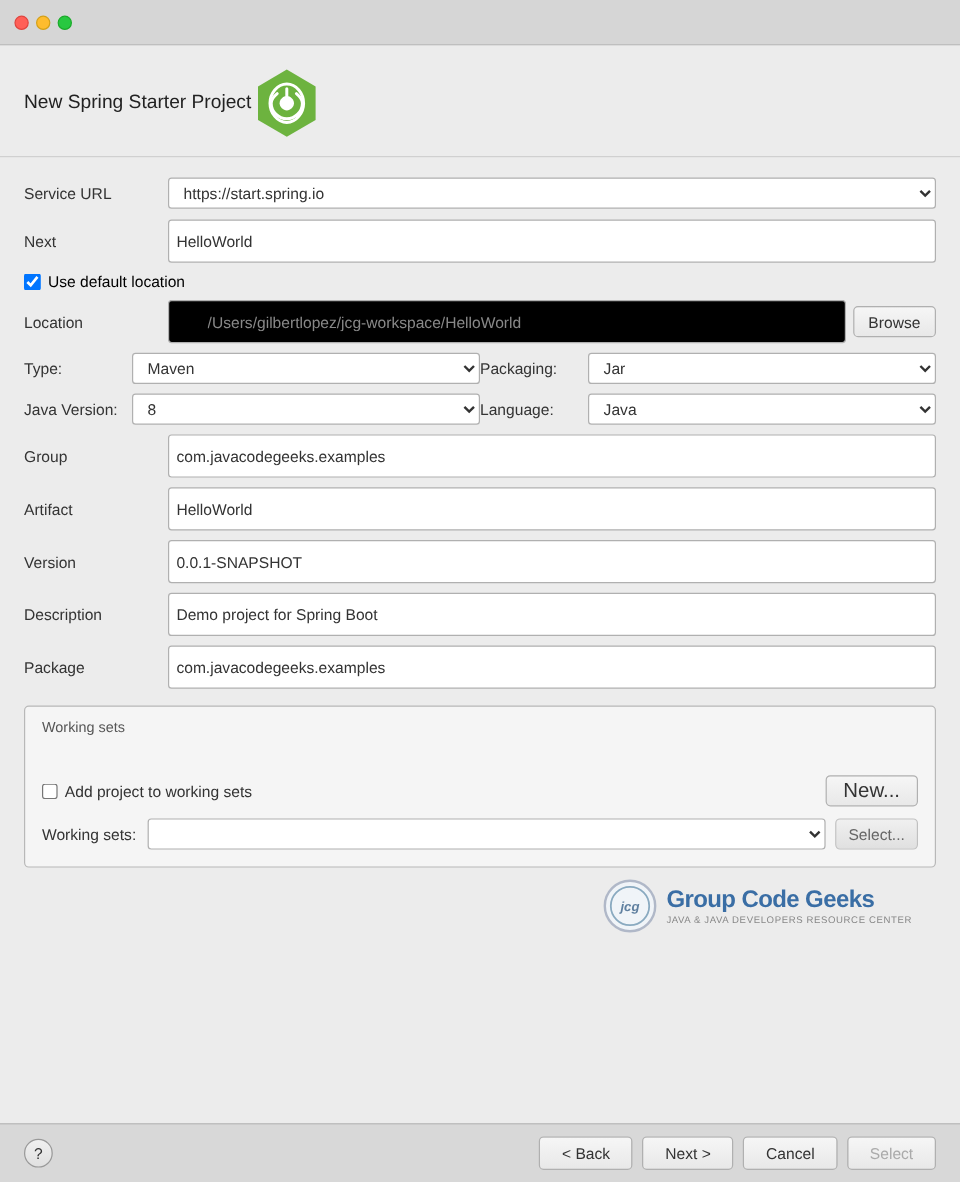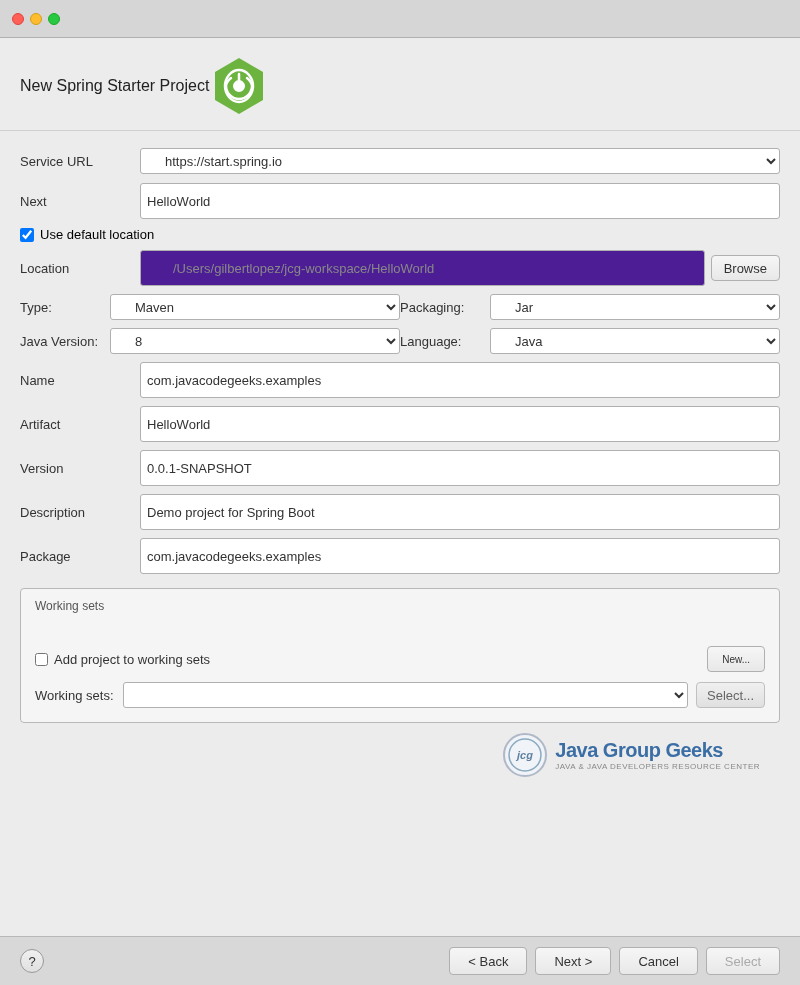--- a/index.html
+++ b/index.html
@@ -96,31 +96,31 @@
       width: 100%;
       height: 36px;
       border: 1px solid #b0b0b0;
       border-radius: 3px;
       padding: 0 6px;
       font-size: 13px;
       background: white;
       color: #333;
     }
     input[type="text"]:disabled {
-      background: #4c1d95;
+      background: #000000;
       color: #888;
       padding-left: 32px;
     }
 
     
     select {
       height: 26px;
       border: 1px solid #b0b0b0;
       border-radius: 3px;
-      padding: 0 20px;
+      padding: 0 8px;
       font-size: 13px;
       background: white;
       color: #333;
       appearance: auto;
     }
 
     .service-url-select {
       width: 100%;
     }
 
@@ -223,21 +223,21 @@
       gap: 6px;
       font-size: 13px;
       color: #333;
     }
     .new-btn {
       height: 26px;
       padding: 0 14px;
       border: 1px solid #b0b0b0;
       border-radius: 4px;
       background: linear-gradient(to bottom, #f6f6f6, #e8e8e8);
-      font-size: 10px;
+      font-size: 17px;
       cursor: pointer;
       color: #333;
     }
     .ws-row2 {
       display: flex;
       align-items: center;
       gap: 8px;
     }
     .ws-label {
       font-size: 13px;
@@ -437,21 +437,21 @@
         <span class="col-label">Language:</span>
         <select class="col-select">
           <option>Java</option>
           <option>Kotlin</option>
           <option>Groovy</option>
         </select>
       </div>
     </div>
 
     <div class="form-row">
-      <span class="form-label">Name</span>
+      <span class="form-label">Group</span>
       <div class="form-control">
         <input type="text" value="com.javacodegeeks.examples" style="">
       </div>
     </div>
 
     <div class="form-row">
       <span class="form-label">Artifact</span>
       <div class="form-control">
         <input type="text" value="HelloWorld" style="">
       </div>
@@ -500,21 +500,21 @@
 
     <div class="logo-area">
       <div class="jcg-logo">
         <div class="jcg-circle">
           <svg width="36" height="36" viewBox="0 0 36 36">
             <circle cx="18" cy="18" r="16" fill="none" stroke="#8aaac0" stroke-width="1.5"></circle>
             <text x="18" y="22" text-anchor="middle" font-size="11" font-style="italic" font-weight="bold" fill="#6080a0">jcg</text>
           </svg>
         </div>
         <div class="jcg-text">
-          <span class="jcg-main">Java Group Geeks</span>
+          <span class="jcg-main">Group Code Geeks</span>
           <span class="jcg-sub">Java &amp; Java Developers Resource Center</span>
         </div>
       </div>
     </div>
 
   </div>
 
   <div class="dialog-footer">
     <div class="footer-left">
       <button class="help-btn">?</button>

